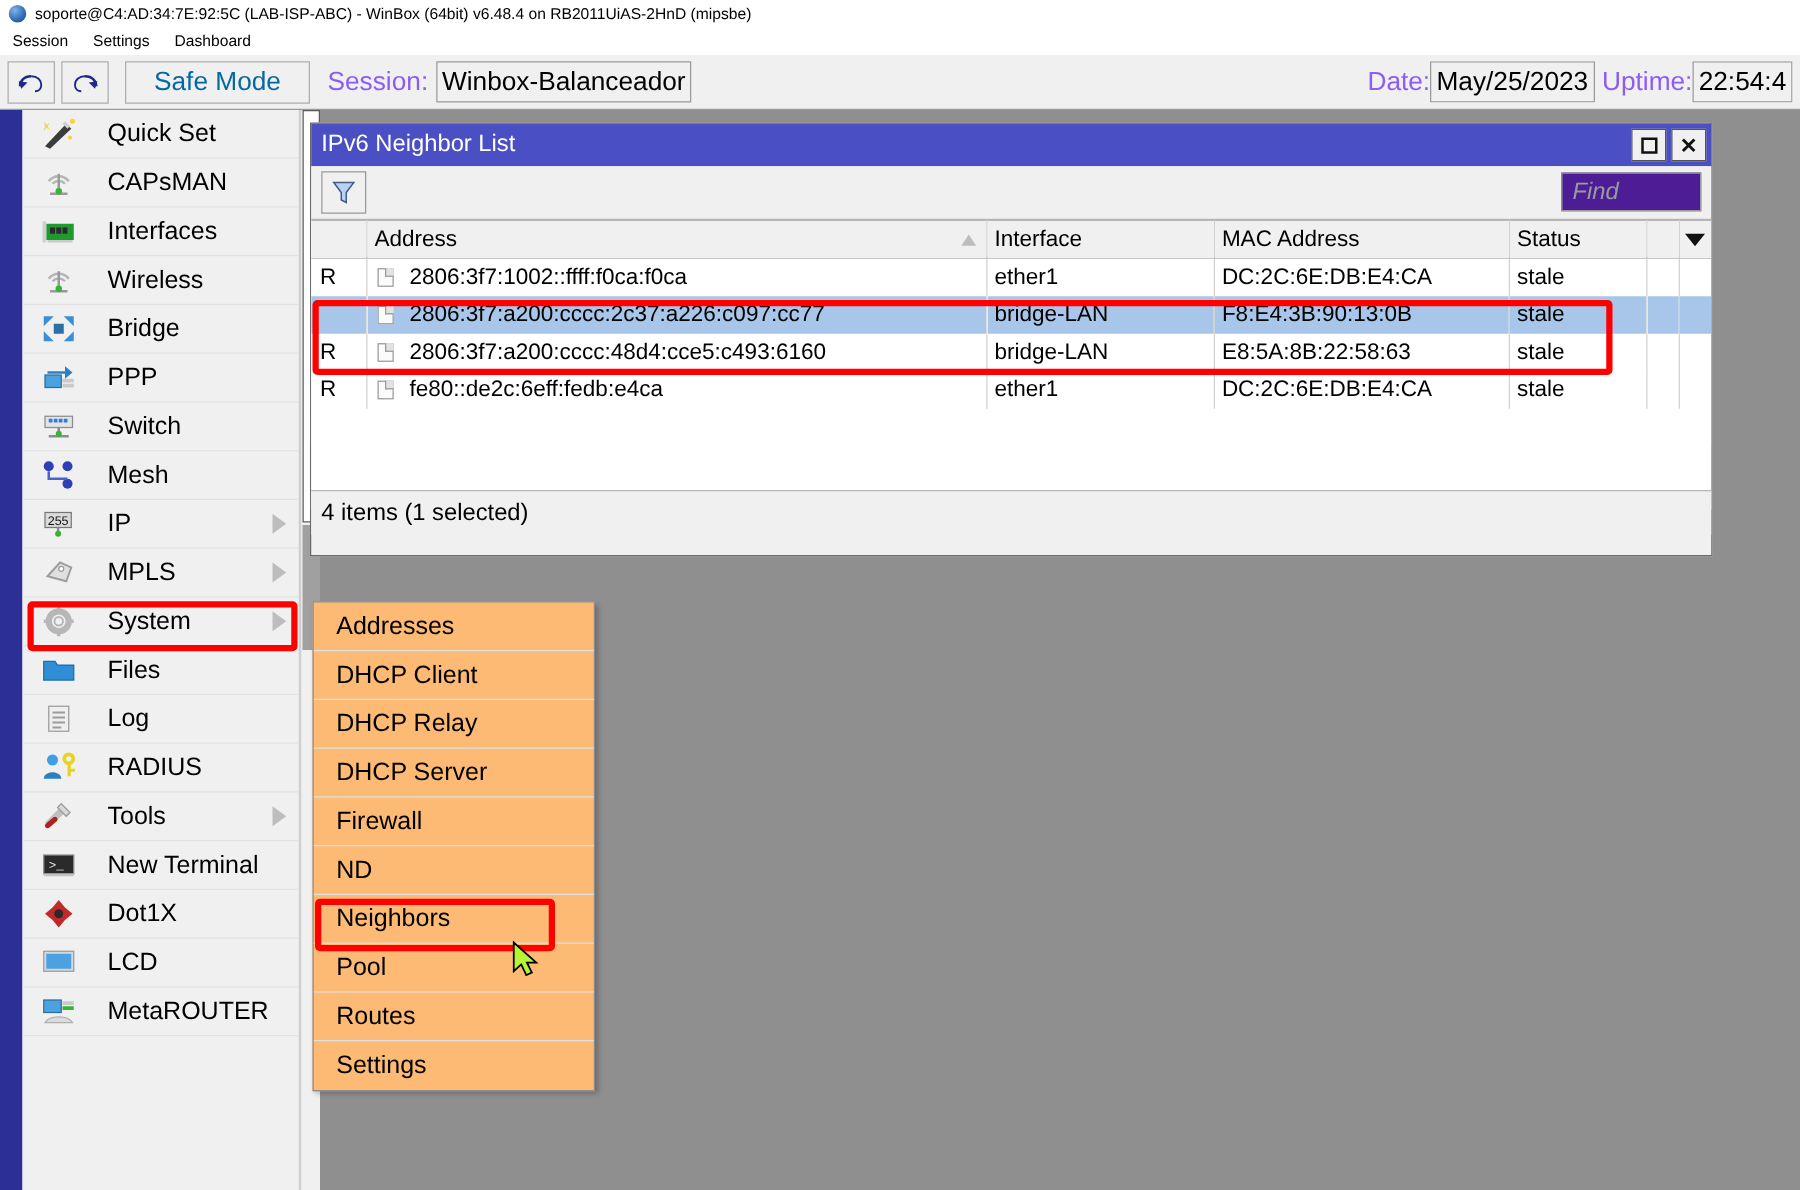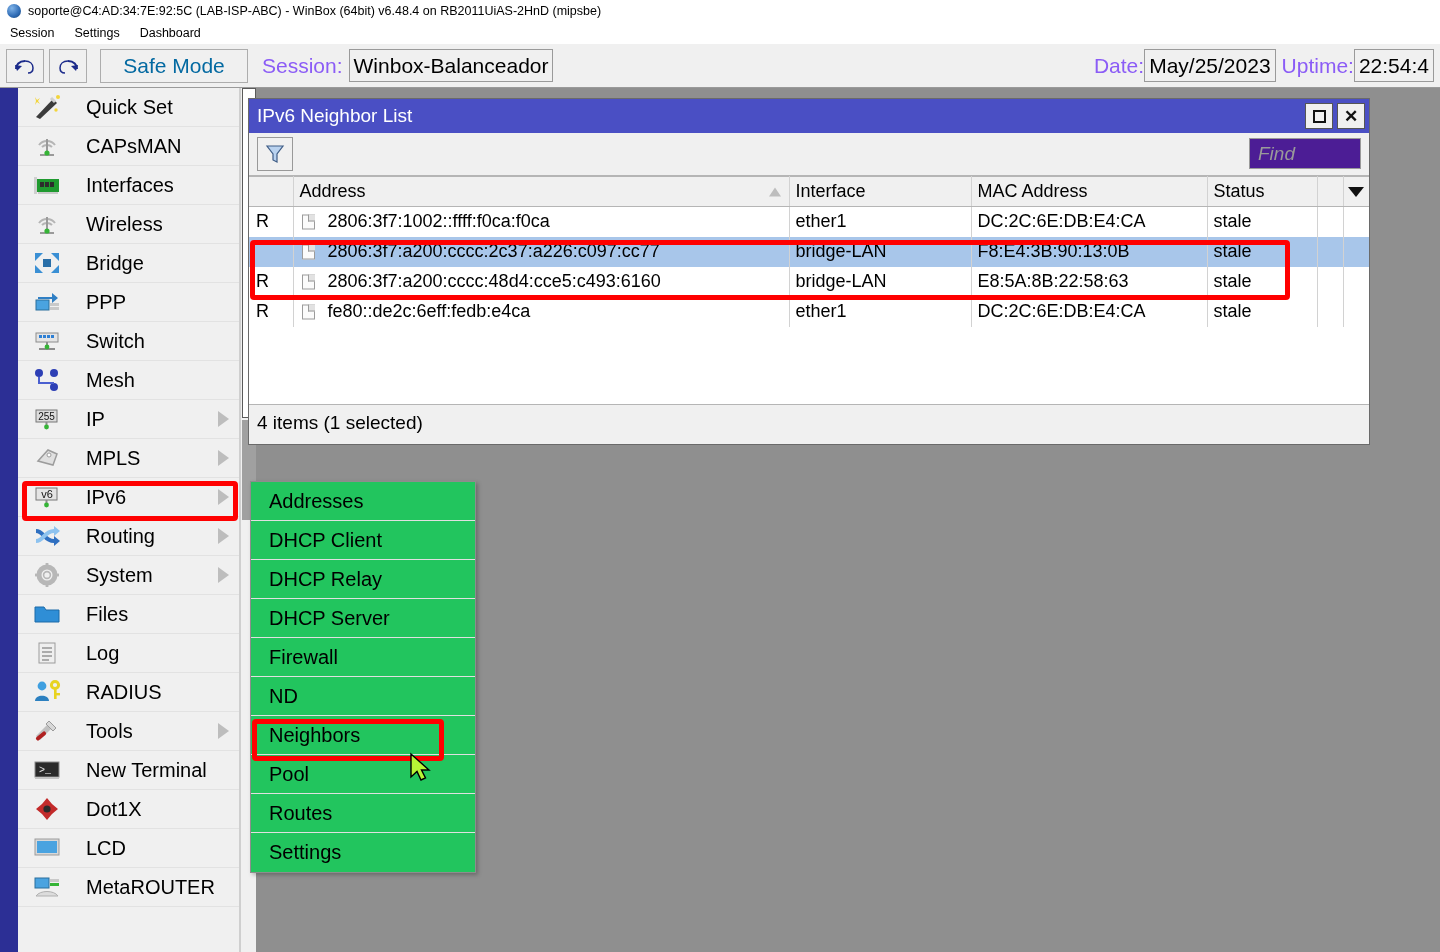--- a/index.html
+++ b/index.html
@@ -170,34 +170,34 @@
     border: 1px solid #9b9b9b;
   }
   .pgico::after {
     content: ""; position: absolute; right: -1px; top: -1px;
     width: 6px; height: 6px; background: #e2e2e2;
     border-left: 1px solid #9b9b9b; border-bottom: 1px solid #9b9b9b;
   }
   .tbl-body-fill { background: #ffffff; height: 90px; border-right: none; }
 
   .nwin-status {
-    position: absolute; left: 0; bottom: 4px; width: 100%; height: 36px;
+    position: absolute; left: 0; bottom: 16px; width: 100%; height: 36px;
     background: #f0f0f0; border-top: 1px solid #b5b5b5;
     display: flex; align-items: center; padding-left: 8px;
     font-size: 19px; color: #000;
   }
   .tbl-area {
     position: absolute; left: 0; top: 76px; right: 0; bottom: 36px;
     background: #ffffff; border-top: 1px solid #b5b5b5; overflow: hidden;
   }
 
   
   .submenu {
     position: absolute; left: 250px; top: 481px; width: 226px;
-    background: #22c55e; border: 1px solid #8d8d8d;
+    background: #fdba74; border: 1px solid #8d8d8d;
     box-shadow: 2px 2px 4px rgba(0,0,0,0.25);
   }
   .sm-item {
     height: 39px; display: flex; align-items: center; padding-left: 18px;
     font-size: 20px; color: #000; border-bottom: 1px solid #e0e0e0;
   }
   .sm-item:last-child { border-bottom: none; }
 
   
   .annot {
@@ -374,44 +374,20 @@
         <span class="sb-arrow"></span>
       </div>
       <div class="sb-item">
         <span class="sb-ico">
           <svg width="30" height="26" viewBox="0 0 30 26">
             <path d="M6 16 L16 5 L25 9 L21 20 Z" fill="#e0e0e0" stroke="#9c9c9c" stroke-width="1.5"></path>
             <circle cx="17" cy="10" r="2" fill="#fff" stroke="#9c9c9c"></circle>
           </svg>
         </span>
         <span class="sb-label">MPLS</span>
-        <span class="sb-arrow"></span>
-      </div>
-      <div class="sb-item">
-        <span class="sb-ico">
-          <svg width="30" height="26" viewBox="0 0 30 26">
-            <rect x="4" y="4" width="21" height="12" fill="#e4e4e4" stroke="#777"></rect>
-            <text x="15" y="14" font-size="11" font-family="Liberation Sans" text-anchor="middle" fill="#111">v6</text>
-            <line x1="14.5" y1="16" x2="14.5" y2="20" stroke="#8c8c8c" stroke-width="2"></line>
-            <circle cx="14.5" cy="21" r="2.4" fill="#35b436"></circle>
-          </svg>
-        </span>
-        <span class="sb-label">IPv6</span>
-        <span class="sb-arrow"></span>
-      </div>
-      <div class="sb-item">
-        <span class="sb-ico">
-          <svg width="30" height="26" viewBox="0 0 30 26">
-            <path d="M4 8 C12 8 12 18 22 18" stroke="#2f6fc0" stroke-width="4" fill="none"></path>
-            <path d="M22 13 L28 18 L22 23 Z" fill="#2f6fc0"></path>
-            <path d="M4 18 C12 18 12 8 22 8" stroke="#8dc2ef" stroke-width="4" fill="none"></path>
-            <path d="M22 3 L28 8 L22 13 Z" fill="#8dc2ef"></path>
-          </svg>
-        </span>
-        <span class="sb-label">Routing</span>
         <span class="sb-arrow"></span>
       </div>
       <div class="sb-item">
         <span class="sb-ico">
           <svg width="30" height="26" viewBox="0 0 30 26">
             <circle cx="15" cy="13" r="8" fill="none" stroke="#b7b7b7" stroke-width="5"></circle>
             <circle cx="15" cy="13" r="3.4" fill="#f0f0f0" stroke="#b7b7b7" stroke-width="1.6"></circle>
             <rect x="13.6" y="1" width="2.8" height="5" fill="#b7b7b7"></rect>
             <rect x="13.6" y="20" width="2.8" height="5" fill="#b7b7b7"></rect>
             <rect x="3" y="11.6" width="5" height="2.8" fill="#b7b7b7"></rect>

